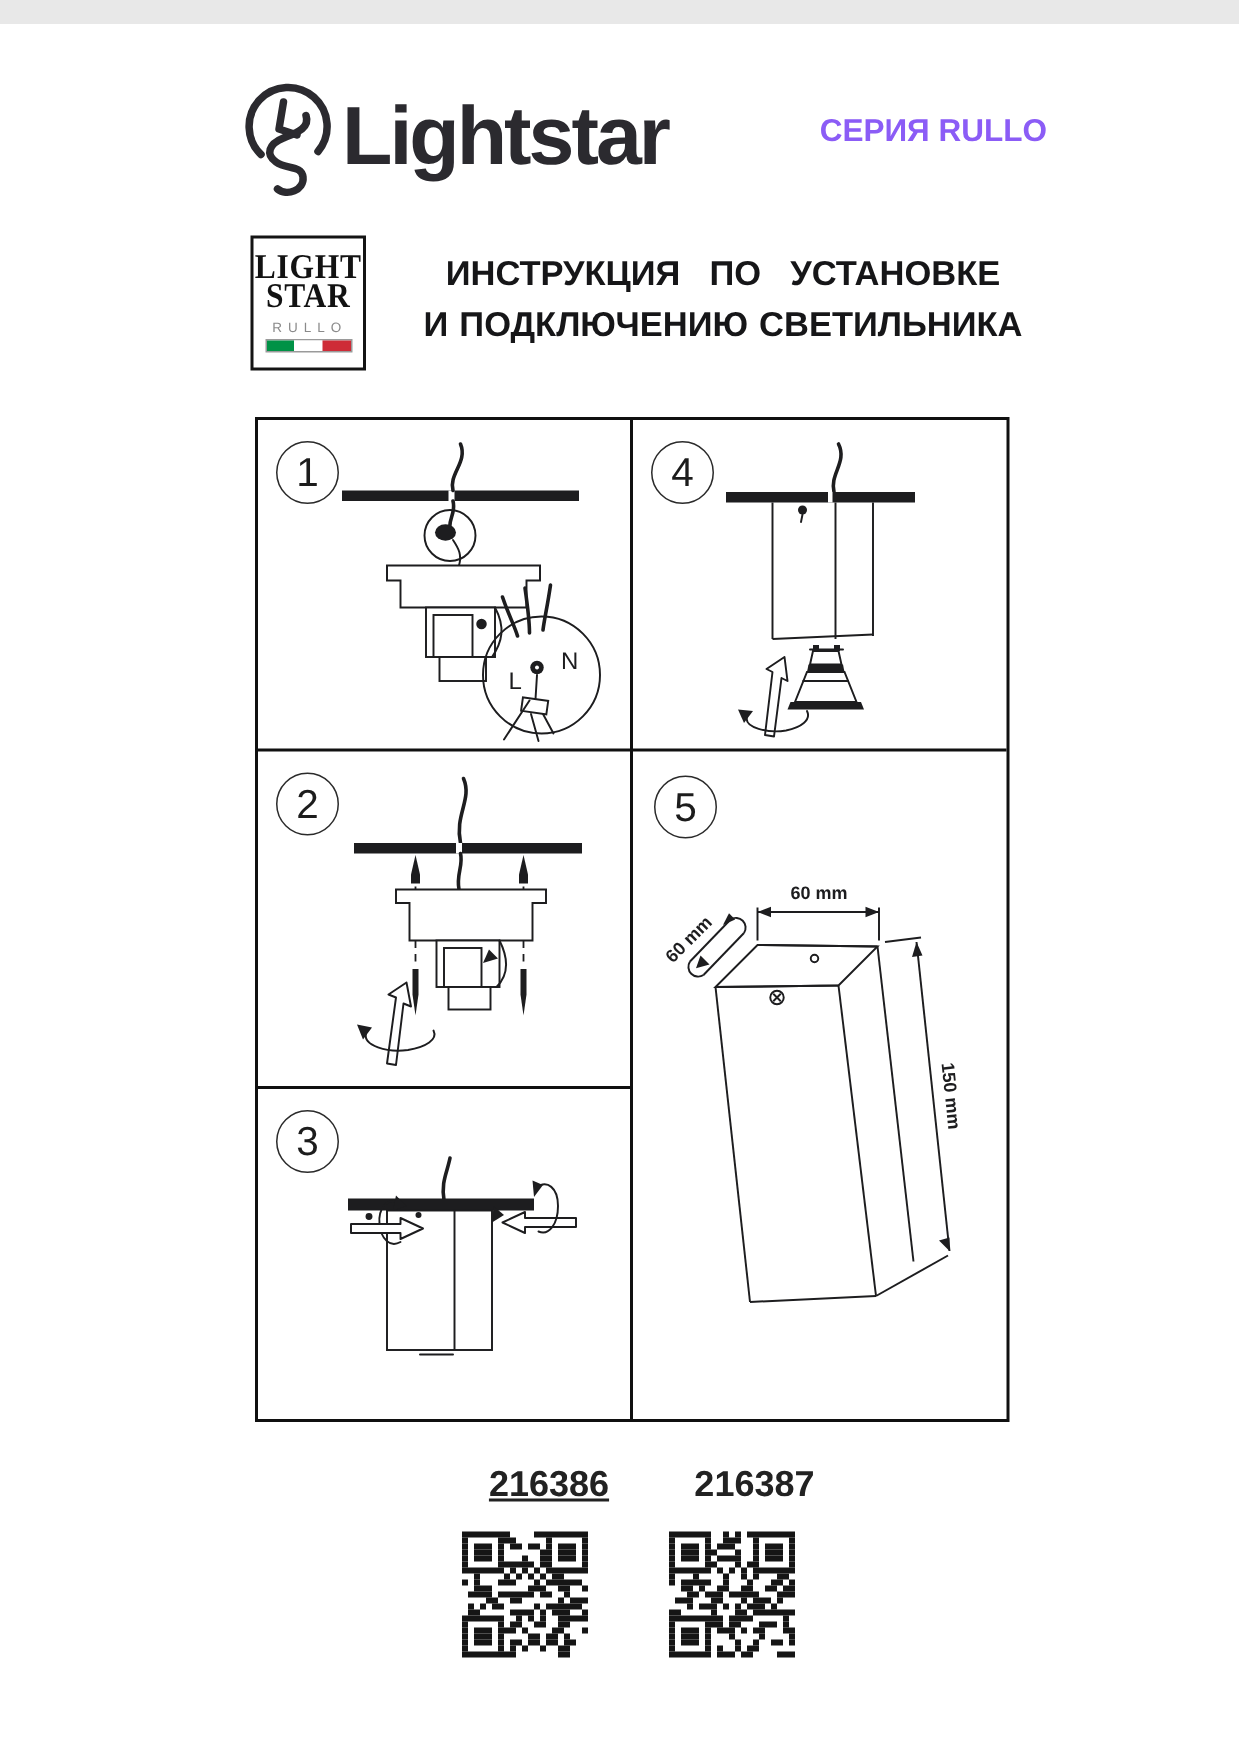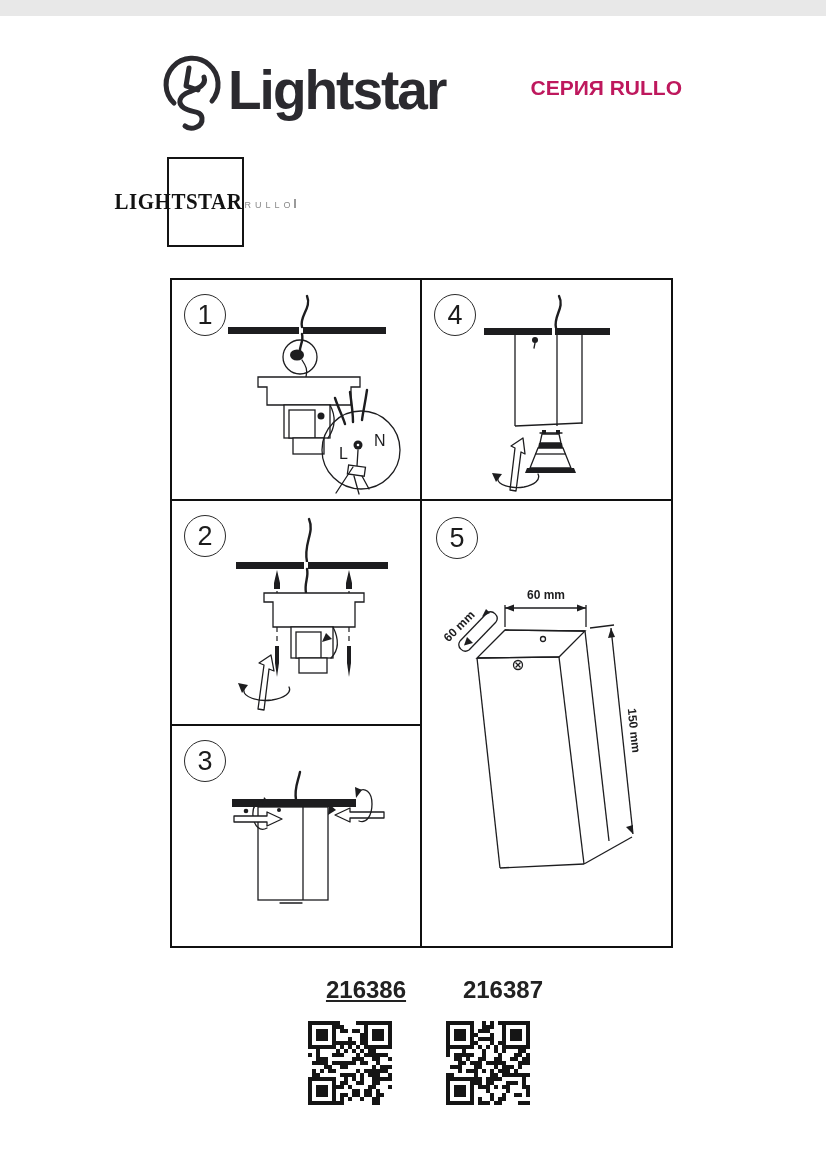--- a/index.html
+++ b/index.html
@@ -2,24 +2,24 @@
 <html><head>
 <meta charset="utf-8">
 <style>
   html,body{margin:0;padding:0;background:#e8e8e8;}
   .page{position:relative;width:826px;height:1168px;background:#ffffff;margin:16px auto;
         font-family:"Liberation Sans", sans-serif;color:#1d1d1f;overflow:hidden;padding-left:18px;}
   .abs{position:absolute;}
 
   
   .wordmark{left:228px;top:42px;font-size:55px;font-weight:bold;letter-spacing:-2px;color:#2b2a2f;}
-  .series{right:162px;top:57px;text-align:left;font-weight:bold;font-size:21px;line-height:1.4;color:#be185d;}
+  .series{right:146px;top:57px;text-align:left;font-weight:bold;font-size:21px;line-height:1.4;color:#8b5cf6;}
 
   .group-box{left:167px;top:141px;width:77px;height:90px;border:2px solid #141414;box-sizing:border-box;
-             display:flex;align-items:center;justify-content:center;background:#fff;}
+             display:flex;flex-direction:column;align-items:center;justify-content:center;background:#fff;}
   .group-box .w{font-family:"Liberation Serif", serif;font-weight:bold;font-size:21px;line-height:0.92;
                 letter-spacing:0.5px;color:#121212;transform:scaleY(1.1);}
   .group-box .g{font-size:9px;letter-spacing:4px;color:#8a8a8a;margin-top:4px;padding:2px 0 0 0;text-indent:2px;}
   .flag{width:56px;height:7px;border:1px solid #9a9a9a;display:flex;margin-top:3px;}
   .flag span{flex:1;height:100%;}
 
   .title-wrap{left:282px;top:153px;width:400px;text-align:center;font-weight:bold;color:#161618;}
   .title-l1{font-size:23px;word-spacing:13px;white-space:nowrap;}
   .title-l2{font-size:23px;word-spacing:1px;white-space:nowrap;margin-top:7px;}
 
@@ -70,20 +70,24 @@
     <div class="w">LIGHT</div>
     <div class="w">STAR</div>
     <div class="g">RULLO</div>
     <div class="flag">
       <span style="background:#009246;"></span>
       <span style="background:#ffffff;"></span>
       <span style="background:#ce2b37;"></span>
     </div>
   </div>
 
+  <div class="abs title-wrap">
+    <div class="title-l1">ИНСТРУКЦИЯ ПО УСТАНОВКЕ</div>
+    <div class="title-l2">И ПОДКЛЮЧЕНИЮ СВЕТИЛЬНИКА</div>
+  </div>
 
   <div class="abs grid">
     <div class="vline"></div>
     <div class="hline-full"></div>
     <div class="hline-left"></div>
 
     <div class="panel p1">
       <svg width="248" height="219" viewBox="0 0 248 219">
         <rect class="ink" x="56" y="47" width="158" height="7"></rect>
         <rect x="127" y="47" width="4" height="7" fill="#ffffff"></rect>

